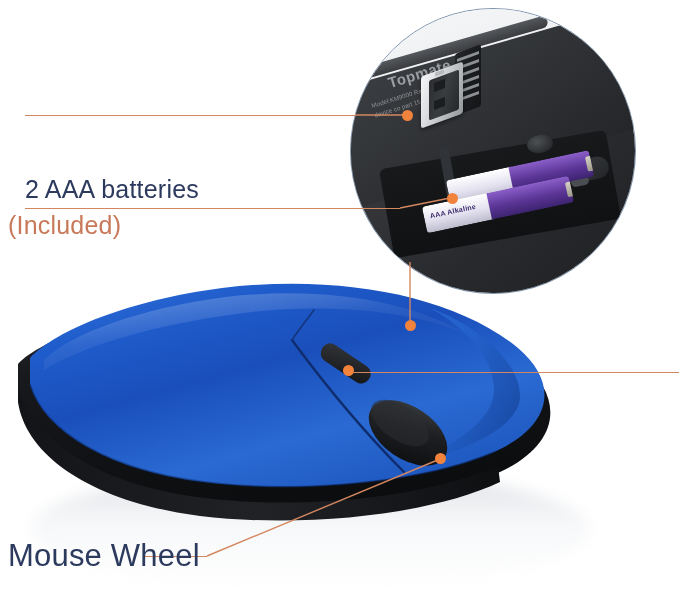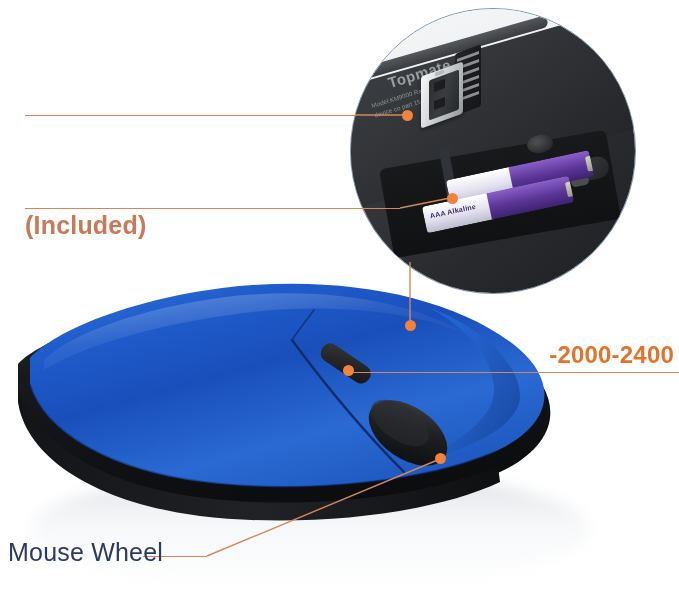--- a/index.html
+++ b/index.html
@@ -31,27 +31,27 @@
     left: 25px; top: 81px;
     font-size: 25px;
     font-weight: 400;
   }
   #batt-label {
     left: 25px; top: 175px;
     font-size: 25px;
     font-weight: 400;
   }
   #batt-sub {
-    left: 25px; top: 211px;
+    left: 8px; top: 211px;
     font-size: 25px;
-    font-weight: 700;
+    font-weight: 400;
   }
   #wheel-label {
     left: 8px; top: 538px;
-    font-size: 25px;
+    font-size: 31px;
     font-weight: 400;
     text-align: center;
   }
   #dpi-label {
     right: 5px; top: 313px;
     font-size: 24px;
     font-weight: 700;
     color: #e2722f;
     text-align: right;
     line-height: 1.18;
@@ -467,19 +467,20 @@
   <div class="rule" id="dpi-rule"></div>
   <div class="rule" id="wheel-rule"></div>
 
   <div class="dot" id="dot-usb"></div>
   <div class="dot" id="dot-batt"></div>
   <div class="dot" id="dot-dpi"></div>
   <div class="dot" id="dot-dpibtn"></div>
   <div class="dot" id="dot-wheel"></div>
 
 
+  <div class="label label-navy" id="batt-label">2 AAA batteries</div>
   <div class="label label-salmon" id="batt-sub">(Included)</div>
 
-  <div class="label" id="dpi-label"><br><span>-2000-2400</span></div>
+  <div class="label" id="dpi-label"><br></div>
 
   <div class="label label-navy" id="wheel-label">Mouse Wheel</div>
 
 </div>
 
 </body></html>

